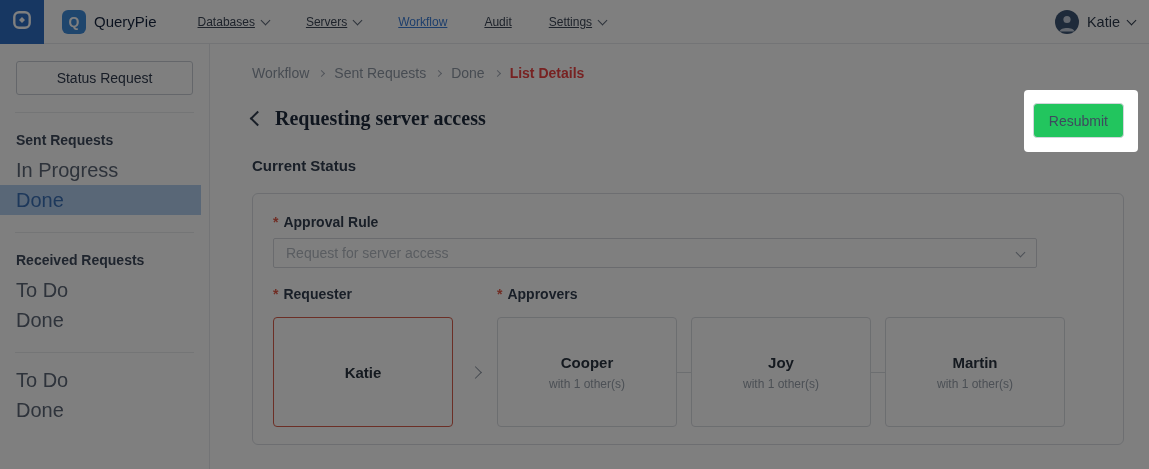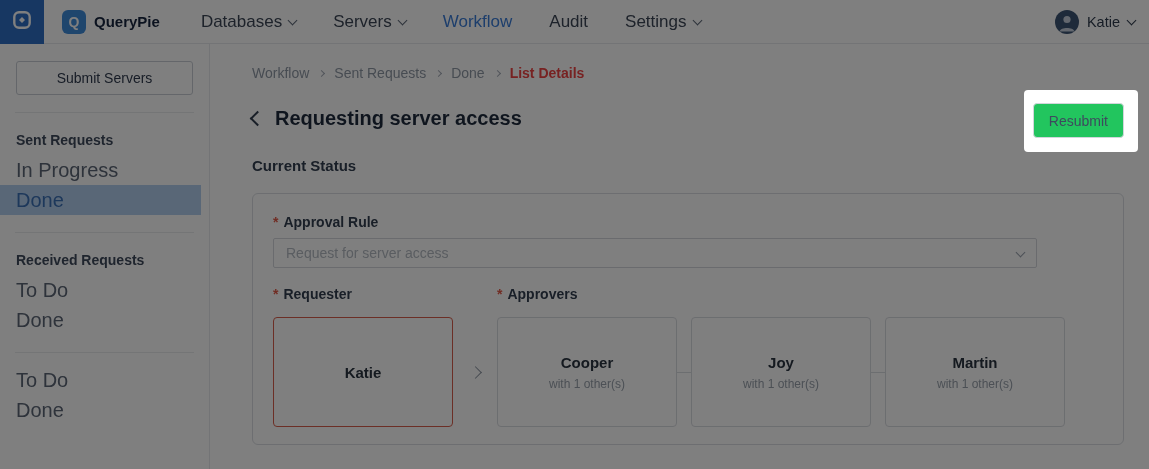--- a/index.html
+++ b/index.html
@@ -16,23 +16,23 @@
 
   
   .navbar { height:44px; flex:none; display:flex; align-items:center;
             background:#fff; border-bottom:1px solid #e7e9ec; padding-right:14px; }
   .brand-strip { width:44px; height:44px; flex:none; background:#2f6fc4;
                  display:flex; align-items:center; justify-content:center; }
   .brand { display:flex; align-items:center; margin-left:18px; cursor:pointer; }
   .logo-chip { width:24px; height:24px; border-radius:6px; background:#3f8cdb; color:#fff;
                font-size:14px; font-weight:bold; display:flex; align-items:center;
                justify-content:center; }
-  .brand-name { margin-left:8px; font-size:15px; font-weight:bold; color:#17253e; }
+  .brand-name { margin-left:8px; font-size:15px; font-weight:normal; color:#17253e; }
   .nav-items { display:flex; align-items:center; gap:37px; margin-left:41px; }
-  .nav-item { font-size:17px; color:#3c4656; display:flex; align-items:center; cursor:pointer; }
+  .nav-item { font-size:12px; color:#3c4656; display:flex; align-items:center; cursor:pointer;text-decoration:underline; }
   .nav-item.active { color:#3b7dd8; }
   .nav-item .chv { color:#5c6676; }
   .nav-user { margin-left:auto; display:flex; align-items:center; gap:8px;
               font-size:14.5px; color:#2e3a4c; cursor:pointer; }
   .avatar { width:24px; height:24px; border-radius:50%; background:#3d5574; overflow:hidden;
             display:flex; align-items:center; justify-content:center; }
 
   
   .body-row { flex:1; display:flex; min-height:0; }
 
@@ -48,21 +48,21 @@
   .side-item { font-size:20px; color:#5c6676; padding:0 16px; height:30px;
                display:flex; align-items:center; cursor:pointer; }
   .side-item.selected { background:#b3cfee; color:#3b70b6; margin-right:8px; }
 
   
   .main { flex:1; position:relative; padding:21px 25px 0 42px; background:#fff; }
   .breadcrumb { display:flex; align-items:center; gap:10px; font-size:14px; color:#8f98a5; }
   .breadcrumb .crumb { cursor:pointer; }
   .breadcrumb .crumb.current { color:#ef4444; font-weight:bold; cursor:default; }
   .breadcrumb .chv { width:5px; height:5px; border-width:1.4px; color:#a3abb6; }
-  .title-row { display:flex; align-items:center; gap:12px; margin-top:26px; color:#333f50; }
+  .title-row { display:flex; align-items:center; gap:12px; margin-top:26px; color:#333f50;font-family:Liberation Serif, serif; }
   .back-btn { cursor:pointer; display:flex; align-items:center; }
   .page-title { font-size:20px; font-weight:bold; color:#1f2b3d; }
   .resubmit-btn { position:absolute; top:59px; right:25px; height:35px; padding:0 15px;
                   background:#22c55e; border:1px solid #d2d6db; border-radius:4px;
                   font-size:14px; color:#3e4a5e; font-family:inherit; cursor:pointer; }
   .section-label { margin-top:27px; font-size:15px; font-weight:bold; color:#333f50; }
 
   
   .panel { margin-top:19px; width:872px; height:252px; border:1px solid #dadde2;
            border-radius:6px; padding:20px 20px 0 20px; background:#fff; }
@@ -141,21 +141,21 @@
         </svg>
       </span>
       <span>Katie</span>
       <i class="chv down" style="margin-left:0;"></i>
     </div>
   </nav>
 
   <div class="body-row">
 
     <aside class="sidebar">
-      <button class="submit-btn">Submit Servers</button>
+      <button class="submit-btn">Status Request</button>
       <hr>
       <div class="sec-title">Sent Requests</div>
       <div class="side-item">
         <span>In Progress</span>
       </div>
       <div class="side-item selected">
         <span>Done</span>
       </div>
       <hr>
       <div class="sec-title">Received Requests</div>

